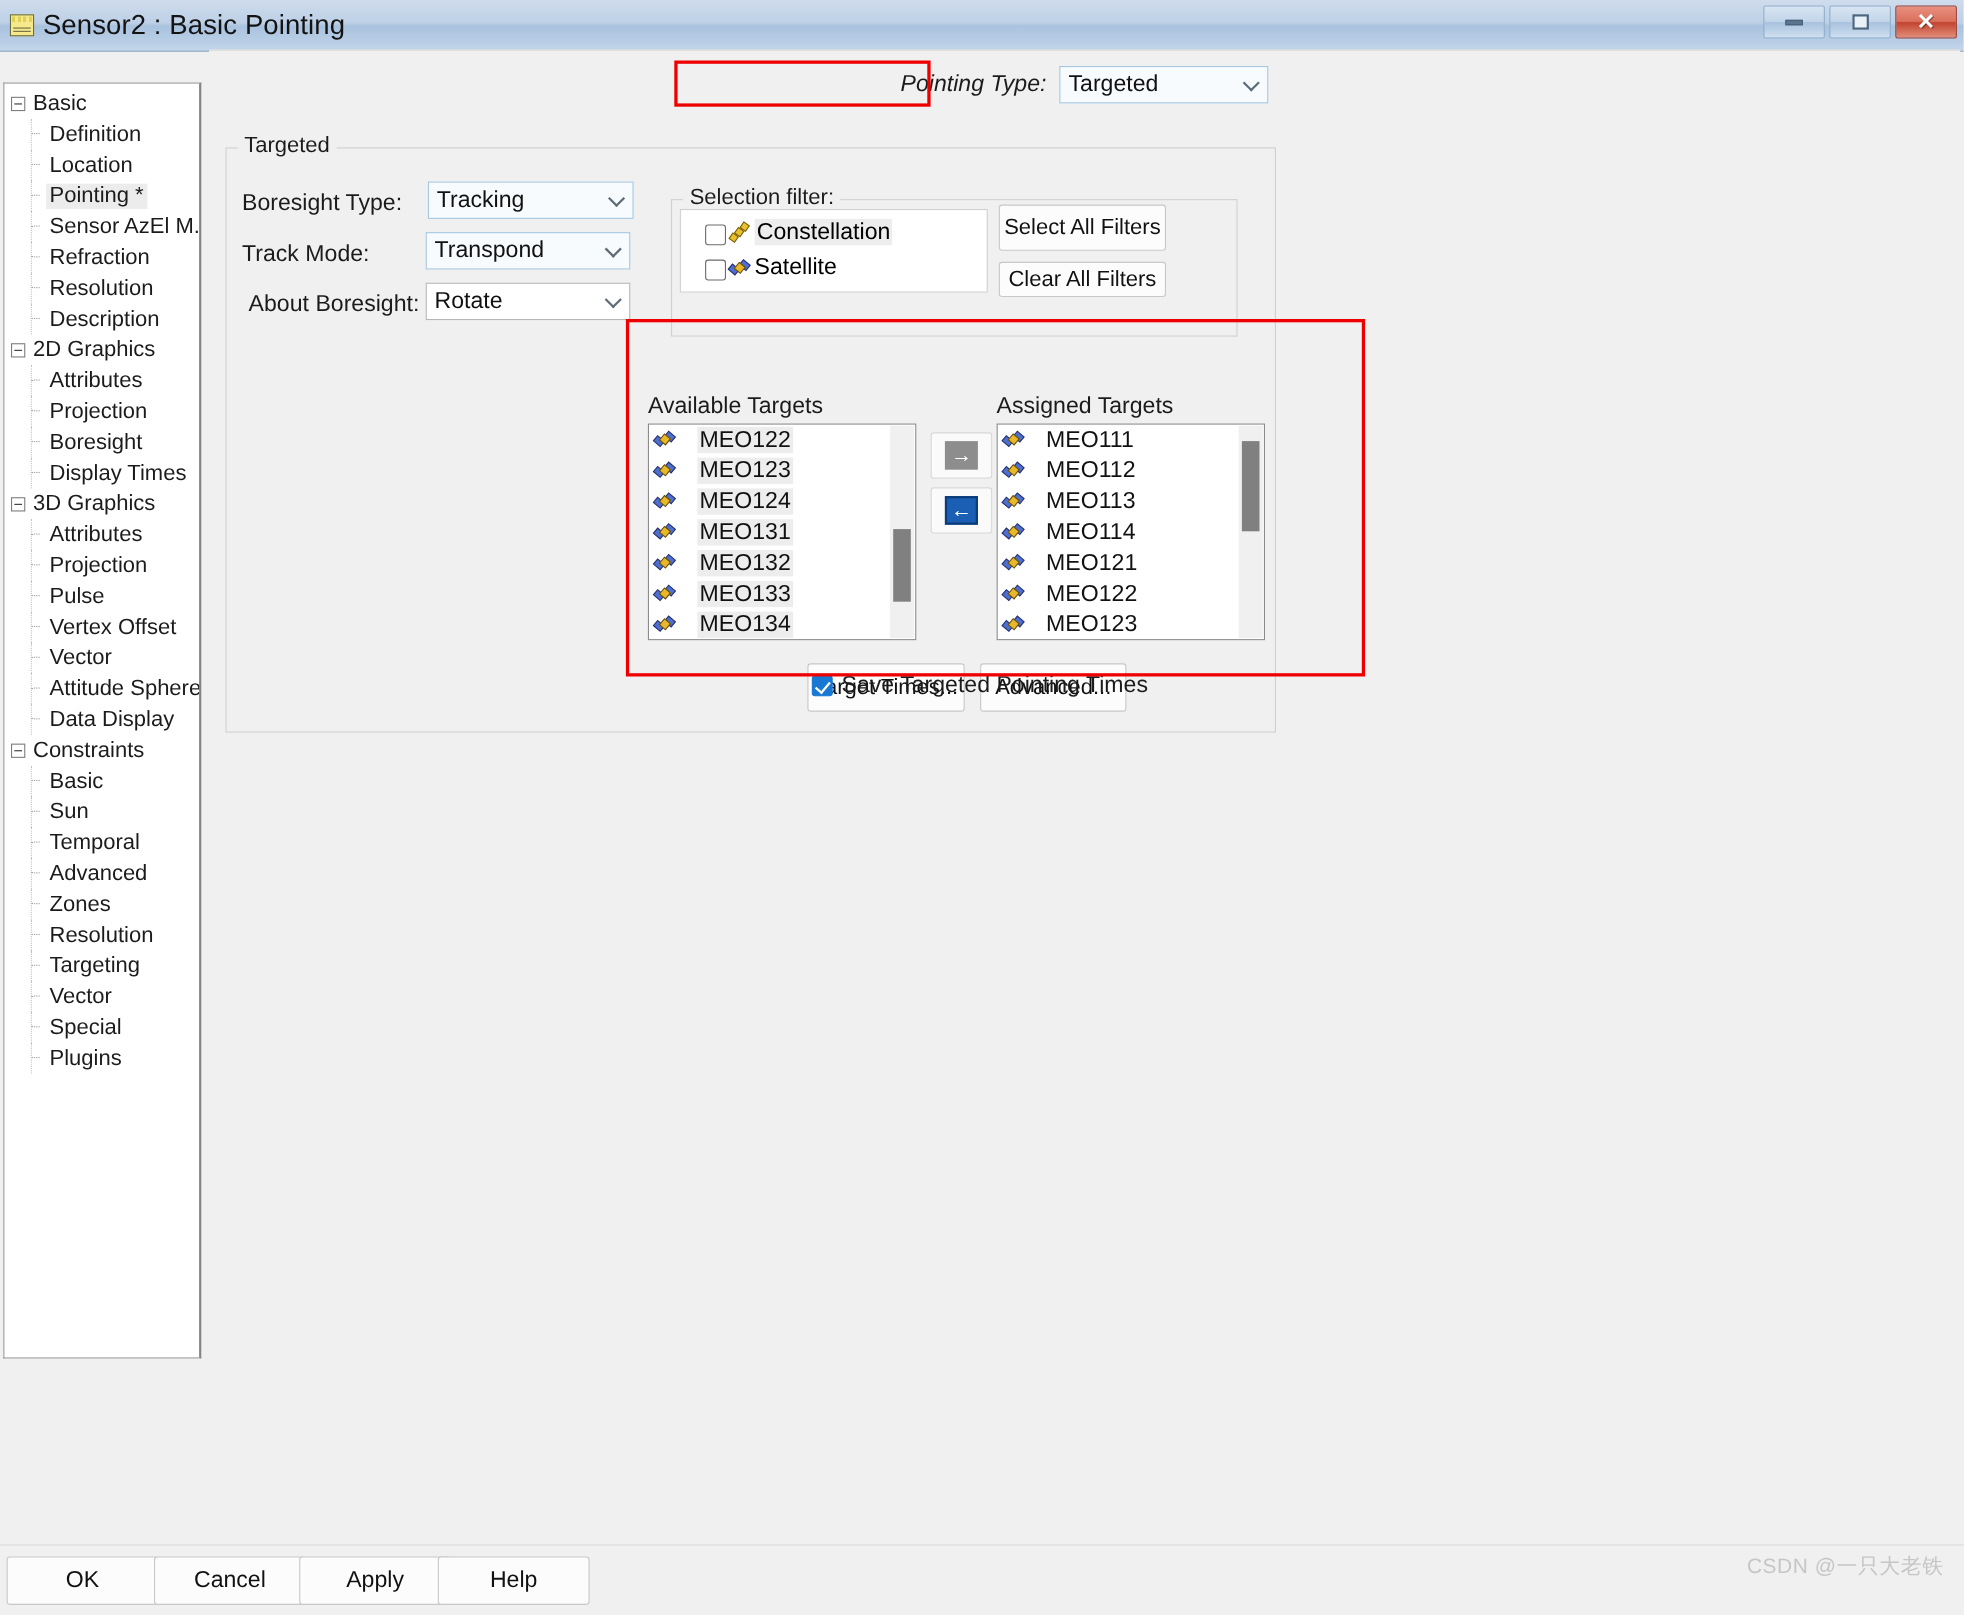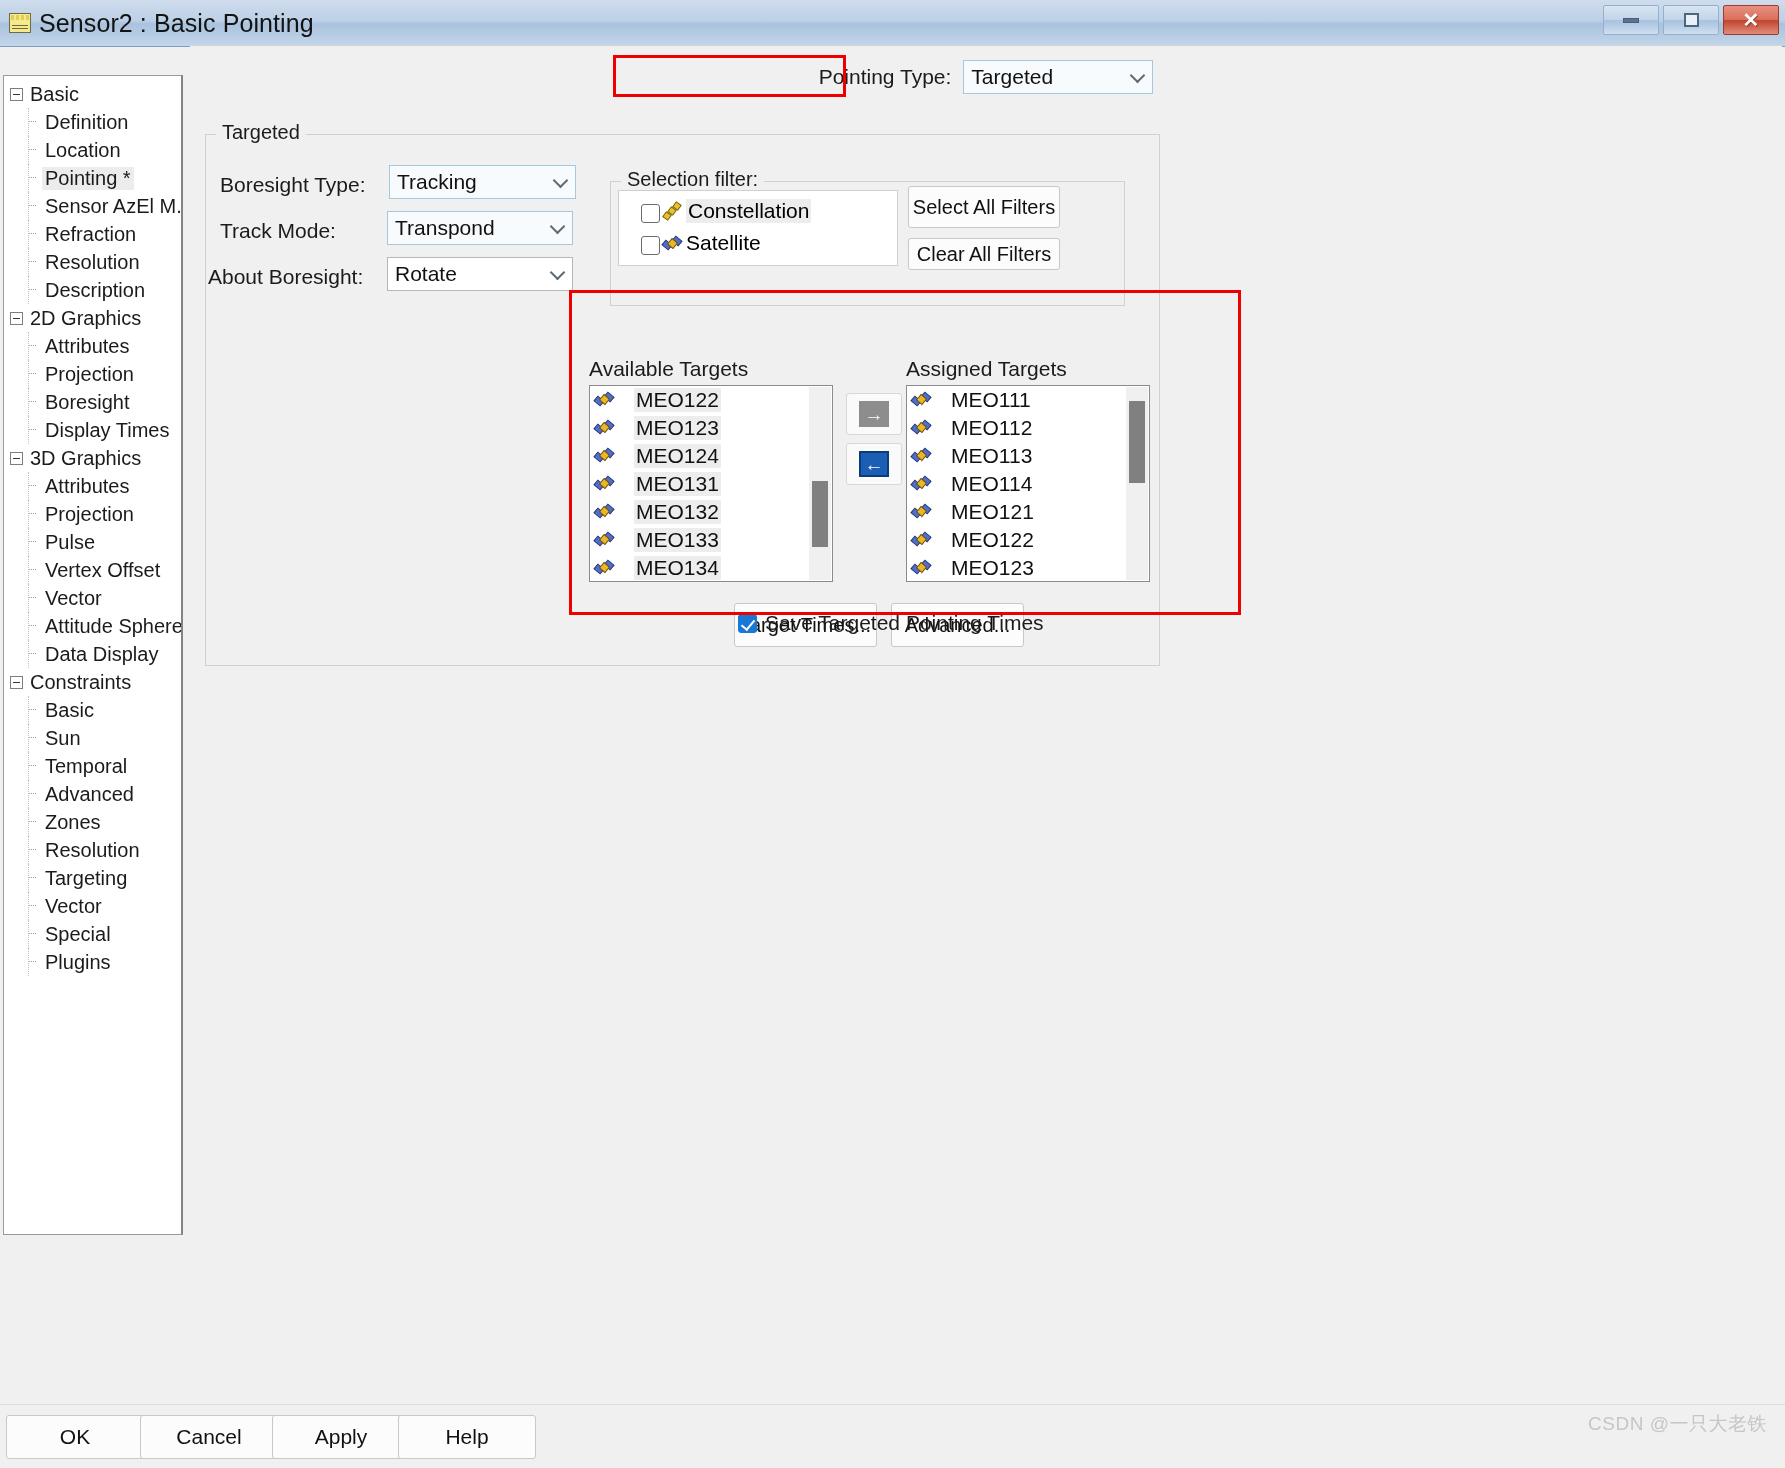--- a/index.html
+++ b/index.html
@@ -82,21 +82,21 @@
   
   .main {
     position: absolute; left: 190px; top: 45px; width: 1592px; height: 1160px;
     background: #f0f0f0; border-top: 1px solid #d5d5d5;
   }
 
   .row-pointing {
     position: absolute; left: 0; top: 14px; width: 1592px;
     display: flex; align-items: center; justify-content: center;
   }
-  .lbl { font-size: 21px; color: #1b1b1b; }
+  .lbl { font-size: 21px; color: #1b1b1b; font-style: italic; }
 
   .combo {
     position: relative; background: #f7fbfe; border: 1px solid #a6c7e0;
     height: 34px; display: flex; align-items: center; padding-left: 7px;
     font-size: 21px; color: #111;
   }
   .combo .chev {
     position: absolute; right: 9px; top: 50%; width: 11px; height: 11px;
     margin-top: -7px; border-right: 2px solid #5d6b77; border-bottom: 2px solid #5d6b77;
     transform: rotate(45deg);
@@ -345,21 +345,21 @@
       <span>Tracking</span>
       <span class="chev"></span>
     </div>
 
     <span class="form-label" style="left:14px; top:84px;">Track Mode:</span>
     <div class="combo" style="position:absolute; left:181px; top:76px; width:186px;">
       <span>Transpond</span>
       <span class="chev"></span>
     </div>
 
-    <span class="form-label" style="left:2px; top:130px;">About Boresight:</span>
+    <span class="form-label" style="left:20px; top:130px;">About Boresight:</span>
     <div class="combo" style="position:absolute; left:181px; top:122px; width:186px; background:#fff; border-color:#b6b6b6;">
       <span>Rotate</span>
       <span class="chev"></span>
     </div>
 
     <div class="groupbox" style="left:404px; top:46px; width:515px; height:125px;">
       <span class="gb-title">Selection filter:</span>
       <div class="filter-list" style="left:7px; top:8px; width:280px; height:76px;" id="filter-list">
           <div class="filter-item">
             <span class="chk"></span>

